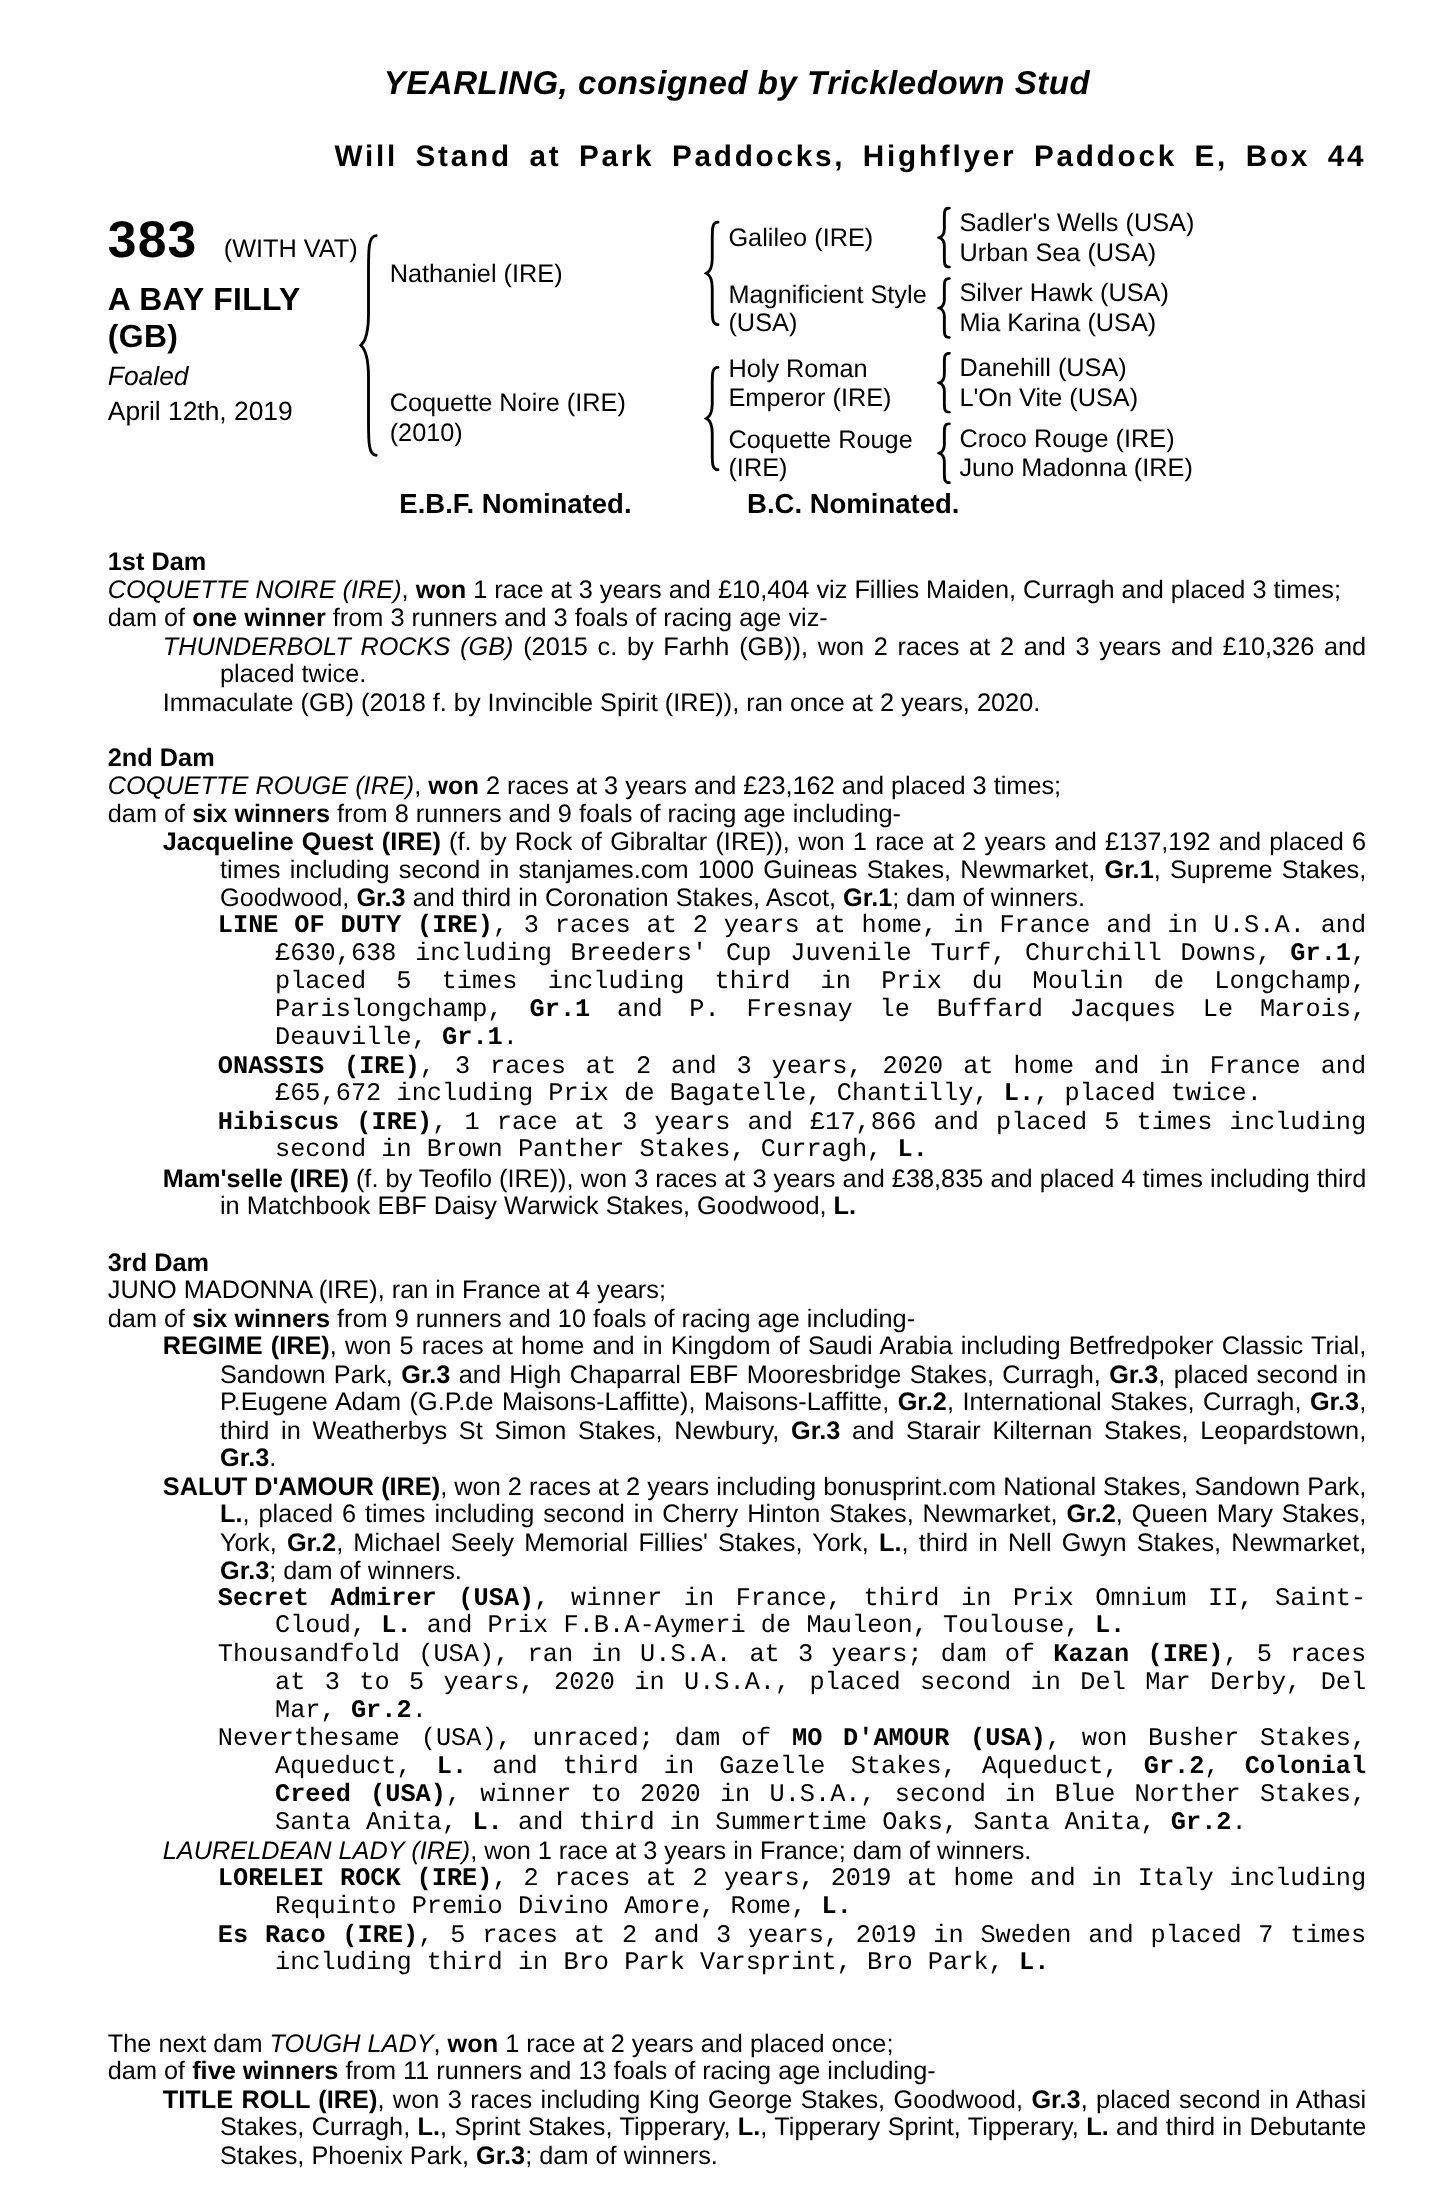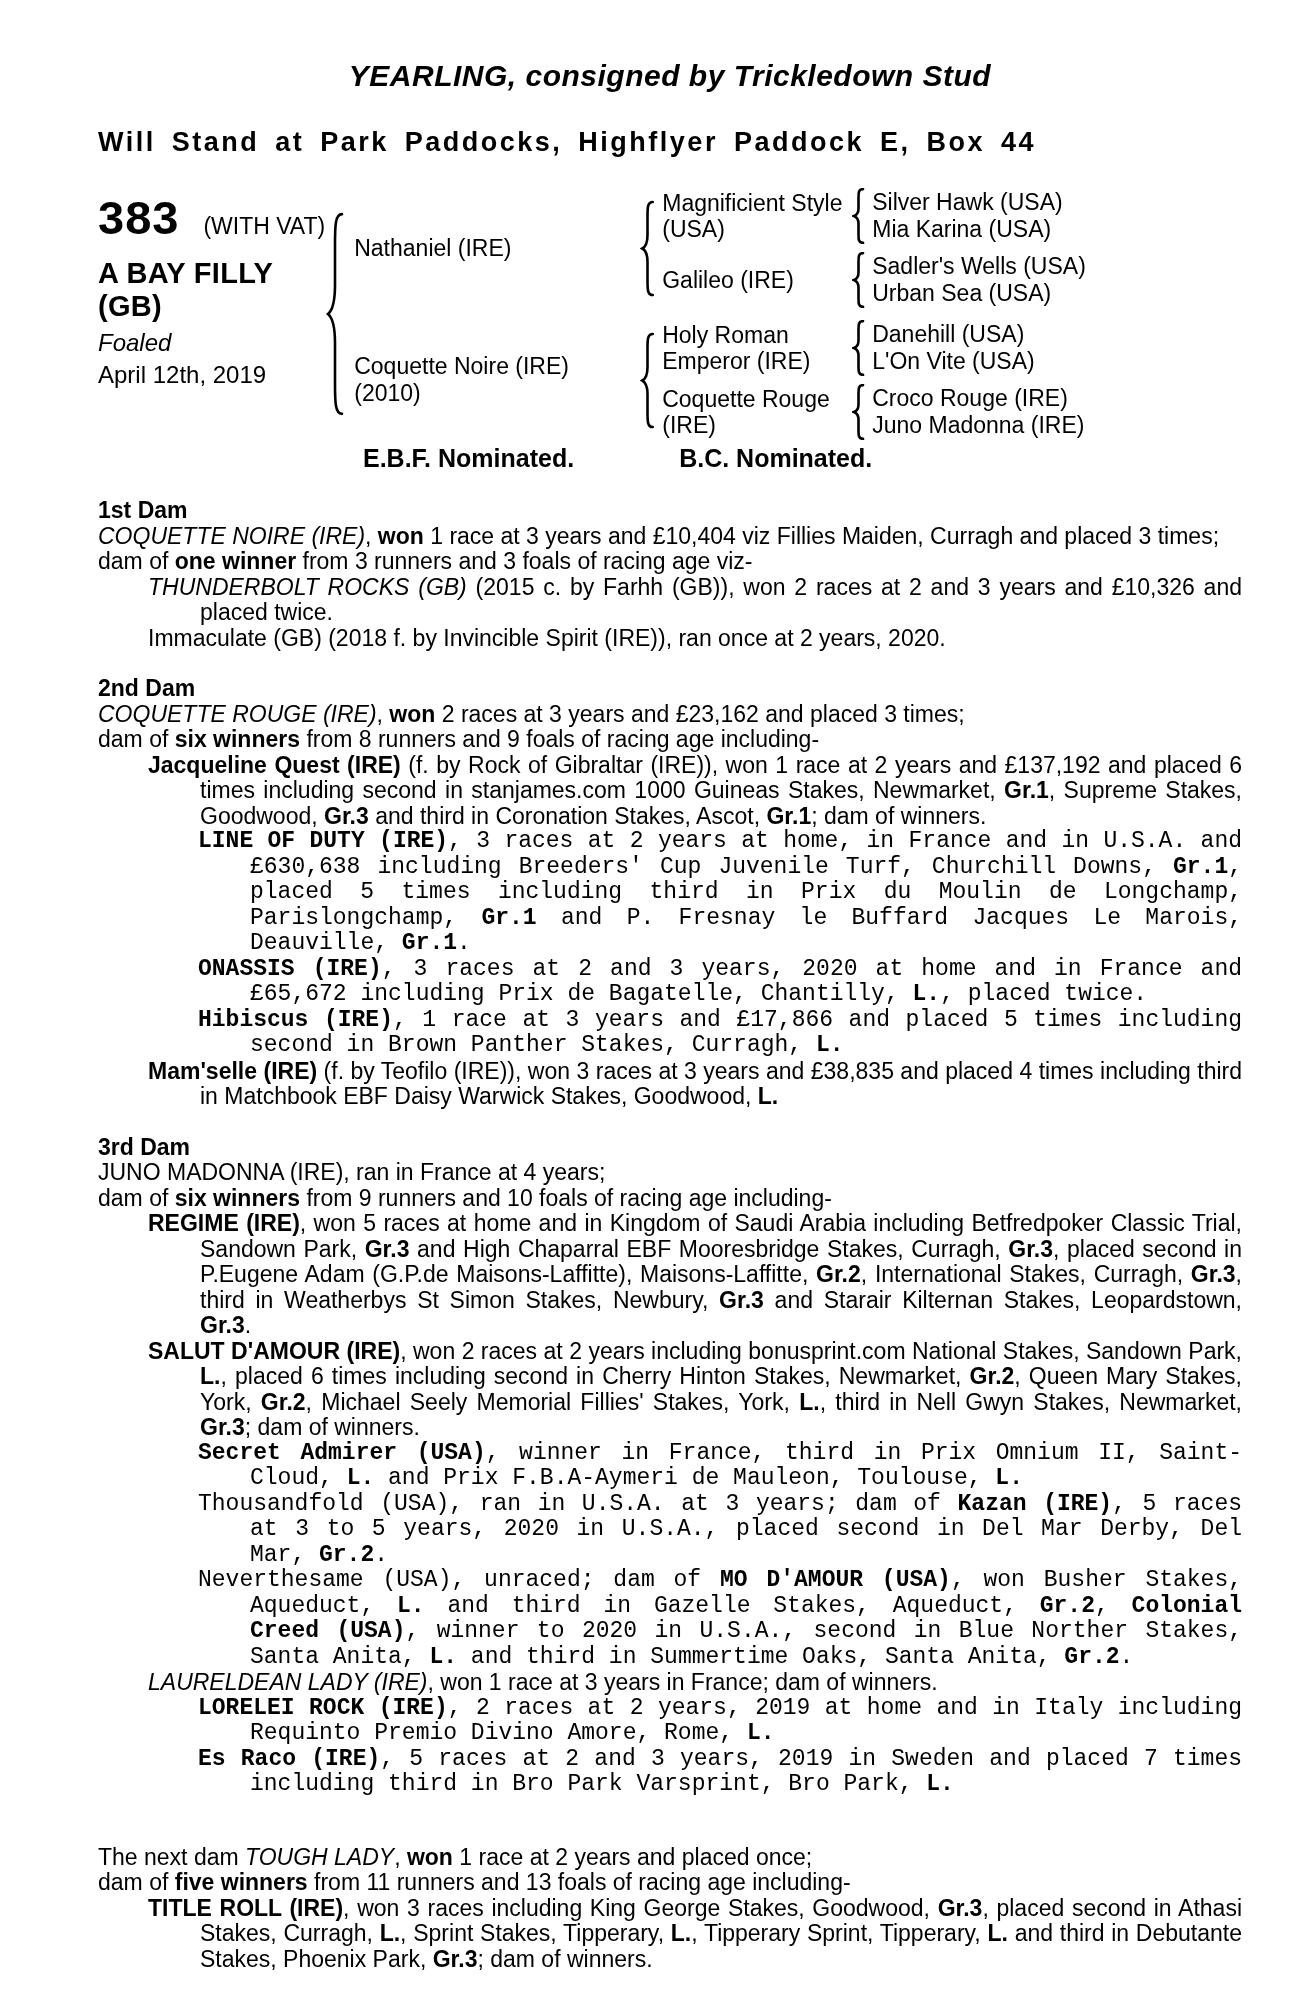--- a/index.html
+++ b/index.html
@@ -20,20 +20,21 @@
     line-height:36px;
     letter-spacing:0.5px;
     font-weight:bold;
   }
   .stand-line {
     margin-top:33px;
     font-weight:bold;
     font-size:27px;
     letter-spacing:2.5px;
     word-spacing:6px;
+    text-align:right;
   }
   
   .lot-row { display:flex; align-items:flex-start; margin-top:30px; }
   .lot-info { flex:0 0 200px; padding-top:2px; }
   .lot-number-line { white-space:nowrap; }
   .lot-number { font-size:47px; font-weight:bold; letter-spacing:1px; }
   .vat-note { font-size:23px; margin-left:24px; }
   .horse-desc { font-size:29px; font-weight:bold; margin-top:12px; letter-spacing:0.3px; }
   .foaled-label { font-size:24px; margin-top:6px;font-style:italic; }
   .foaled-date { font-size:24px; margin-top:4px; }
@@ -95,37 +96,37 @@
 
       <div class="ped-groups">
 
         <div class="ped-group">
           <div class="parent-cell">Nathaniel (IRE)</div>
           <svg class="brace brace-m" viewBox="0 0 20 100" preserveAspectRatio="none">
               <path d="M17 2 C10 2 10 8 10 17 L10 36 C10 44 8 48 3 50 C8 52 10 56 10 64 L10 83 C10 92 10 98 17 98" vector-effect="non-scaling-stroke"></path>
             </svg>
           <div class="gp-units">
             <div class="gp-unit">
+              <div class="gp-name">Galileo (IRE)</div>
+              <svg class="brace brace-s" viewBox="0 0 20 100" preserveAspectRatio="none">
+                  <path d="M17 2 C10 2 10 8 10 17 L10 36 C10 44 8 48 3 50 C8 52 10 56 10 64 L10 83 C10 92 10 98 17 98" vector-effect="non-scaling-stroke"></path>
+                </svg>
+              <div class="ggp-col">
+                <div>Sadler's Wells (USA)</div>
+                <div>Urban Sea (USA)</div>
+              </div>
+            </div>
+            <div class="gp-unit">
               <div class="gp-name">Magnificient Style (USA)</div>
               <svg class="brace brace-s" viewBox="0 0 20 100" preserveAspectRatio="none">
                   <path d="M17 2 C10 2 10 8 10 17 L10 36 C10 44 8 48 3 50 C8 52 10 56 10 64 L10 83 C10 92 10 98 17 98" vector-effect="non-scaling-stroke"></path>
                 </svg>
               <div class="ggp-col">
                 <div>Silver Hawk (USA)</div>
                 <div>Mia Karina (USA)</div>
-              </div>
-            </div>
-            <div class="gp-unit">
-              <div class="gp-name">Galileo (IRE)</div>
-              <svg class="brace brace-s" viewBox="0 0 20 100" preserveAspectRatio="none">
-                  <path d="M17 2 C10 2 10 8 10 17 L10 36 C10 44 8 48 3 50 C8 52 10 56 10 64 L10 83 C10 92 10 98 17 98" vector-effect="non-scaling-stroke"></path>
-                </svg>
-              <div class="ggp-col">
-                <div>Sadler's Wells (USA)</div>
-                <div>Urban Sea (USA)</div>
               </div>
             </div>
           </div>
         </div>
 
         <div class="ped-group">
           <div class="parent-cell">
             <div>Coquette Noire (IRE)</div>
             <div>(2010)</div>
           </div>

